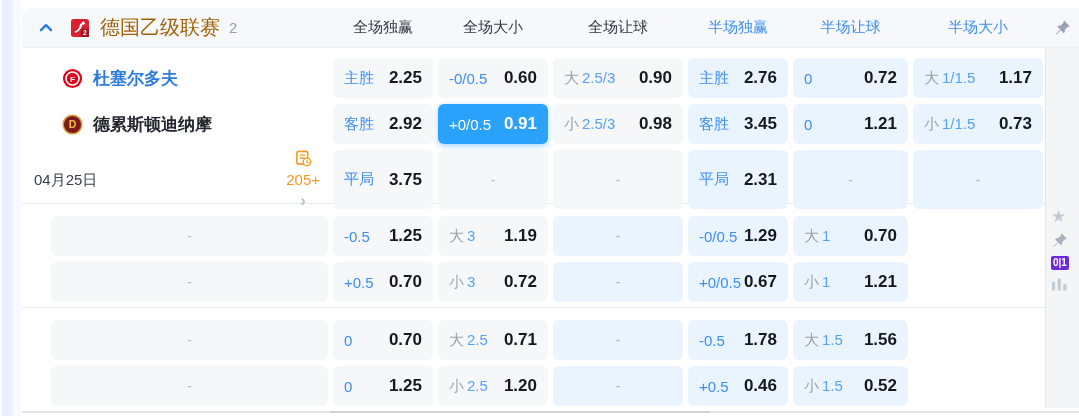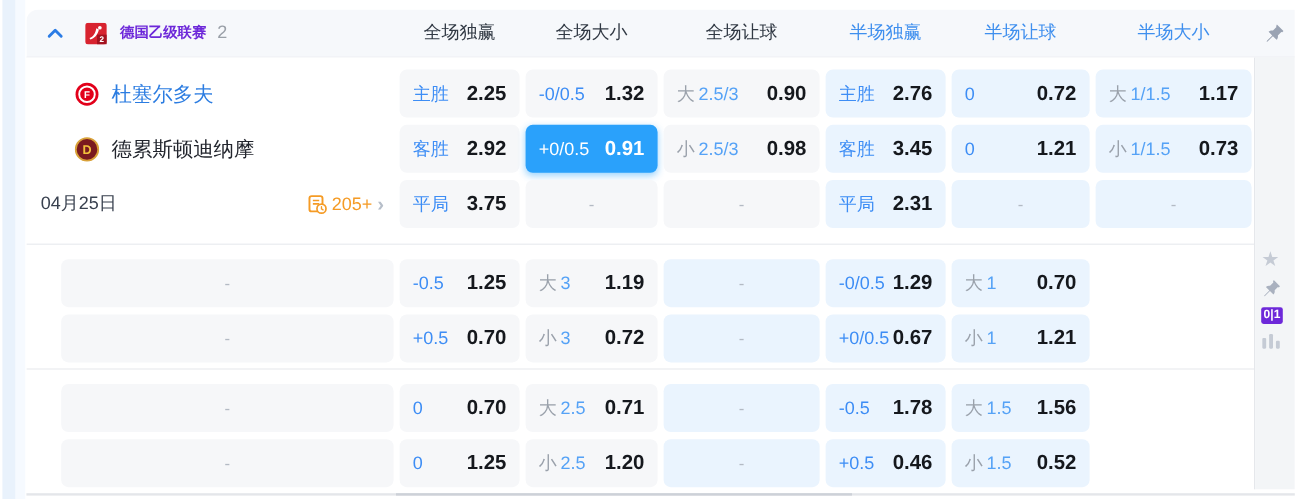--- a/index.html
+++ b/index.html
@@ -10,21 +10,21 @@
 
   .outer { position:absolute; left:22px; top:8px; width:1057px; height:400px;
     display:flex; flex-direction:column; border-top-left-radius:10px; overflow:hidden; background:#fff; }
 
   .hdr { height:40px; flex:0 0 40px; background:#f6f8fb; display:grid; align-items:center;
     grid-template-columns:306px 100px 110px 130px 100px 115px 130px 1fr; column-gap:5px;
     border-bottom:1px solid #eef0f3; }
   .hdr-league { display:flex; align-items:center; padding-left:13px; }
   .collapse { width:22px; height:22px; display:flex; align-items:center; justify-content:center; cursor:pointer; }
   .league-logo { width:18px; height:18px; margin-left:14px; }
-  .league-title { margin-left:11px; font-size:12px; font-weight:bold; color:#6d28d9; }
+  .league-title { margin-left:11px; font-size:20px; font-weight:normal; color:#a16207; }
   .league-count { margin-left:9px; font-size:15px; color:#9aa0a8; }
   .colhead { text-align:center; font-size:15px; color:#313944; }
   .colhead.half { color:#3f8fee; }
   .hdr-pin { justify-self:end; padding-right:8px; color:#9aa3b3; display:flex; }
 
   .bodyrow { flex:1; display:flex; }
   .table-col { width:1024px; flex:0 0 1024px; border-right:1px solid #e5e7eb; background:#fff; }
   .side-col { flex:1; background:#f3f5f7; position:relative; }
   .side-icons { position:absolute; top:160px; left:5px; display:flex; flex-direction:column; gap:7px; align-items:flex-start; }
   .star-ic { font-size:17px; line-height:17px; color:#c5cbd5; cursor:pointer; }
@@ -36,25 +36,25 @@
   .block { padding:10px 0 13px 0; }
   .block + .block { border-top:1px solid #e9ebef; padding-top:12px; padding-bottom:5px; }
   .block.b3 { padding-bottom:0; }
   .orow { display:grid; grid-template-columns:306px 100px 110px 130px 100px 115px 130px;
     column-gap:5px; height:40px; margin-bottom:6px; align-items:stretch; }
   .orow:last-child { margin-bottom:0; }
 
   .info { display:flex; align-items:center; }
   .team { display:flex; align-items:center; padding-left:40px; cursor:pointer; }
   .tlogo { width:21px; height:21px; flex:0 0 21px; }
-  .tname { margin-left:10px; font-size:17px; font-weight:normal; }
+  .tname { margin-left:10px; font-size:17px; font-weight:bold; }
   .tname.home { color:#2b7ce1; }
   .tname.away { color:#23262e; }
   .dt { margin-left:12px; text-align:center; font-size:15px; color:#39414f; line-height:20px; }
-  .mkts { margin-left:auto; margin-right:8px; display:flex; align-items:center; gap:4px; cursor:pointer; }
+  .mkts { margin-left:auto; margin-right:8px; display:flex; align-items:center; gap:4px; cursor:pointer;flex-direction:column; }
   .mkts .mtxt { color:#f59b25; font-size:15px; }
   .mkts .mchev { color:#b6bec9; font-size:17px; font-weight:bold; line-height:1; }
 
   .cell { border-radius:6px; display:flex; align-items:center; justify-content:space-between;
     padding:0 11px; font-size:15px; cursor:pointer; }
   .cell.ft { background:#f6f7f9; }
   .cell.ht { background:#eaf4fe; }
   .lbl { color:#3d8df5; }
   .val { color:#15181d; font-weight:bold; font-size:17px; }
   .grp { display:flex; align-items:baseline; }
@@ -123,21 +123,21 @@
               </span>
               <span class="tname home">杜塞尔多夫</span>
             </div>
           </div>
           <div class="cell ft">
               <span class="lbl">主胜</span>
               <span class="val">2.25</span>
             </div>
           <div class="cell ft">
               <span class="lbl">-0/0.5</span>
-              <span class="val">1.32</span>
+              <span class="val">0.60</span>
             </div>
           <div class="cell ft">
               <span class="grp">
                 <span class="side">大</span>
                 <span class="line">2.5/3</span>
               </span>
               <span class="val">0.90</span>
             </div>
           <div class="cell ht">
               <span class="lbl">主胜</span>

